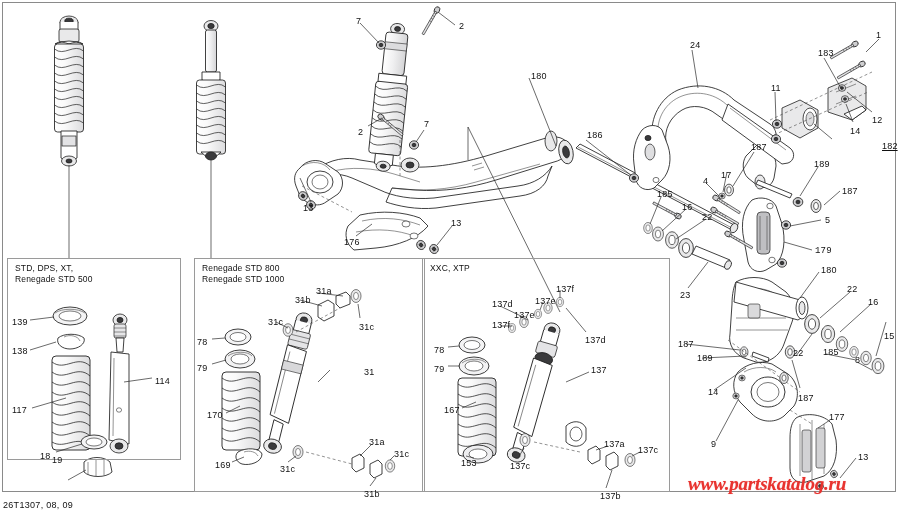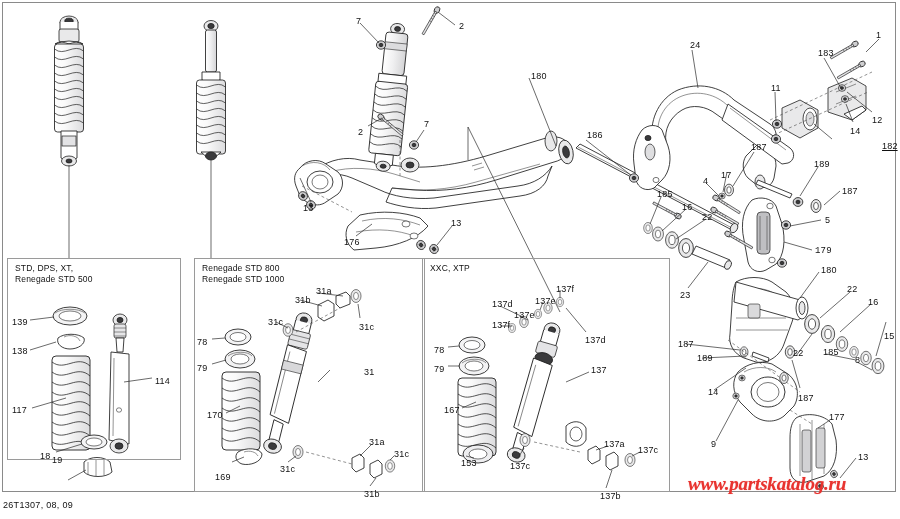--- a/index.html
+++ b/index.html
@@ -792,21 +792,21 @@
       <div class="lbl" style="left: 40px; top: 452px;">18</div>
       <div class="lbl" style="left: 52px; top: 456px;">19</div>
       <div class="lbl" style="left: 316px; top: 287px;">31a</div>
       <div class="lbl" style="left: 295px; top: 296px;">31b</div>
       <div class="lbl" style="left: 268px; top: 318px;">31c</div>
       <div class="lbl" style="left: 359px; top: 323px;">31c</div>
       <div class="lbl" style="left: 197px; top: 338px;">78</div>
       <div class="lbl" style="left: 197px; top: 364px;">79</div>
       <div class="lbl" style="left: 324px; top: 368px; margin-left: 40px;">31</div>
       <div class="lbl" style="left: 207px; top: 411px;">170</div>
-      <div class="lbl" style="left: 215px; top: 461px; margin-top: 12px;">169</div>
+      <div class="lbl" style="left: 215px; top: 461px;">169</div>
       <div class="lbl" style="left: 280px; top: 465px;">31c</div>
       <div class="lbl" style="left: 369px; top: 438px;">31a</div>
       <div class="lbl" style="left: 394px; top: 450px;">31c</div>
       <div class="lbl" style="left: 364px; top: 490px;">31b</div>
       <div class="lbl" style="left: 556px; top: 285px;">137f</div>
       <div class="lbl" style="left: 535px; top: 297px;">137e</div>
       <div class="lbl" style="left: 492px; top: 300px;">137d</div>
       <div class="lbl" style="left: 514px; top: 311px;">137e</div>
       <div class="lbl" style="left: 492px; top: 321px;">137f</div>
       <div class="lbl" style="left: 585px; top: 336px;">137d</div>

